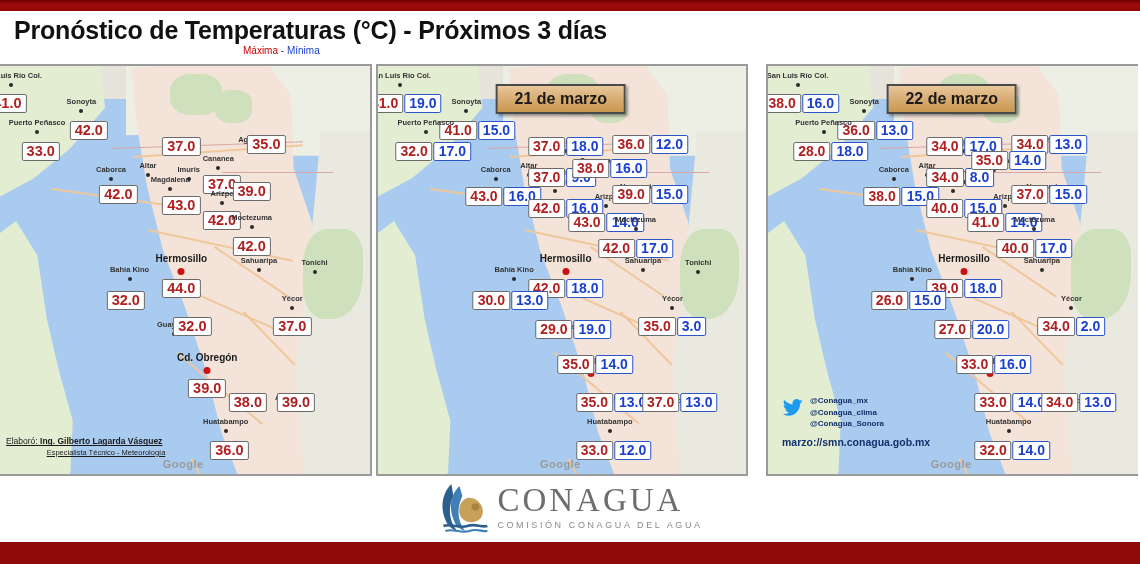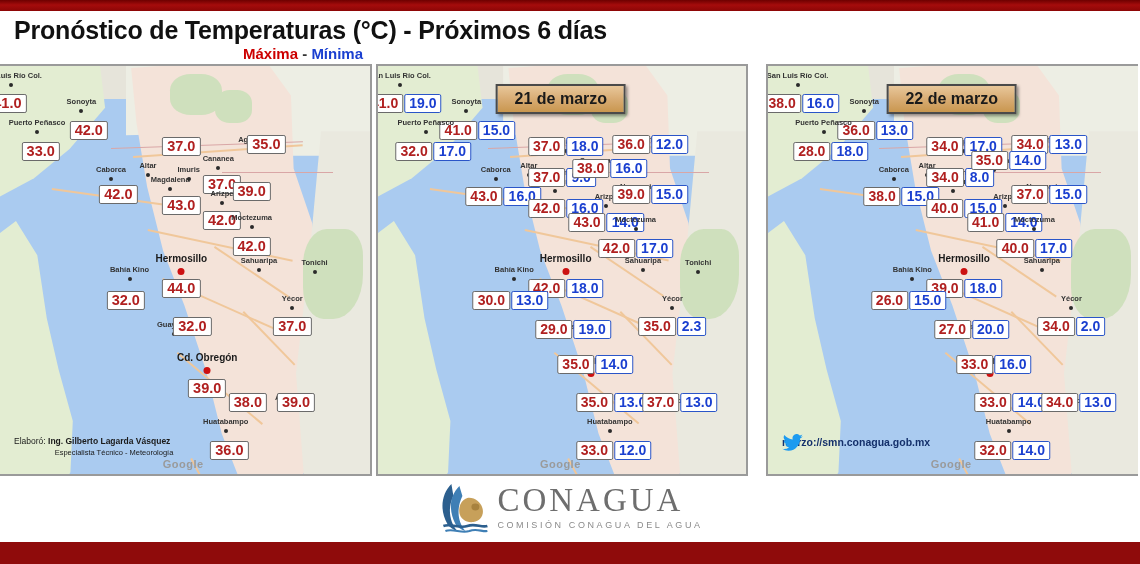--- a/index.html
+++ b/index.html
@@ -23,21 +23,21 @@
 
   
   .header { position: absolute; left: 0; top: 11px; width: 1140px; height: 54px; }
   .title-main {
     position: absolute; left: 14px; top: 5px;
     font-size: 25px; font-weight: bold; color: #111; letter-spacing: -0.2px;
     white-space: nowrap;
   }
   .title-sub {
     position: absolute; left: 243px; top: 34px;
-    font-size: 15px; font-weight: bold; white-space: nowrap;
+    font-size: 10px; font-weight: normal; white-space: nowrap;
   }
   .t-max { color: #cc0000; }
   .t-dash { color: #333; }
   .t-min { color: #1a3fd0; }
 
   .org-block {
     position: absolute; right: 14px; top: 10px; text-align: center; width: 270px;
     font-family: "Liberation Serif", serif;
   }
   .org-title { font-size: 15px; font-weight: bold; color: #111; }
@@ -143,22 +143,22 @@
     background: #ffffff; border: 1.3px solid #555;
     padding: 0px 4px; font-size: 14px; font-weight: bold; line-height: 17px;
     border-radius: 2px;
   }
   .chip.max { color: #b02020; border-color: #6a6a6a; }
   .chip.min { color: #1a3fd0; border-color: #2a55c8; }
   .panel.p1 .chip { font-size: 14.5px; }
 
   
   .credit {
-    position: absolute; left: 14px; bottom: 16px; width: 200px;
-    font-size: 8.5px; color: #1a1a1a; line-height: 1.35;
+    position: absolute; left: 6px; bottom: 16px; width: 200px;
+    font-size: 8.5px; color: #1a1a1a; line-height: 1.35; text-decoration: underline;
   }
   .credit .l1 { font-weight: bold; }
   .credit .l1 .lead { font-weight: normal; }
   .credit .l2 { text-align: center; font-size: 7.5px; }
 
   .social {
     position: absolute; left: 14px; bottom: 26px; width: 180px;
   }
   .social .tw-icon {
     position: absolute; left: 0; top: 4px; width: 22px; height: 18px;
@@ -188,21 +188,21 @@
   }
 </style>
 </head>
 <body>
 
 <div id="page">
 
   <div class="bar-top"></div>
 
   <div class="header">
-    <div class="title-main">Pronóstico de Temperaturas (°C)  - Próximos 6 días</div>
+    <div class="title-main">Pronóstico de Temperaturas (°C)  - Próximos 3 días</div>
     <div class="title-sub">
       <span class="t-max">Máxima</span>
       <span class="t-dash">-</span>
       <span class="t-min">Mínima</span>
     </div>
   </div>
 
   <div class="panels" id="panels">
       <div class="panel p1">
         <div class="map">
@@ -530,21 +530,21 @@
           <div class="temps" style="left: 36%; top: 55.2326%;">
             <span class="chip max">30.0</span>
             <span class="chip min">13.0</span>
           </div>
           <div class="city" style="left: 80%; top: 58.7209%;">
             <div class="cname">Yécor</div>
             <div class="dot"></div>
           </div>
           <div class="temps" style="left: 80%; top: 61.6279%;">
             <span class="chip max">35.0</span>
-            <span class="chip min">2.3</span>
+            <span class="chip min">3.0</span>
           </div>
           <div class="city" style="left: 49%; top: 65.6977%;">
             <div class="cname">Guaymas</div>
             <div class="dot"></div>
           </div>
           <div class="temps" style="left: 53%; top: 62.2093%;">
             <span class="chip max">29.0</span>
             <span class="chip min">19.0</span>
           </div>
           <div class="city big" style="left: 58%; top: 74.4186%;">
@@ -772,20 +772,25 @@
             <div class="dot"></div>
           </div>
           <div class="temps" style="left: 66%; top: 91.8605%;">
             <span class="chip max">32.0</span>
             <span class="chip min">14.0</span>
           </div>
           <div class="social">
             <svg class="tw-icon" viewBox="0 0 24 20">
               <path fill="#1d9bf0" d="M23 2.4a9 9 0 0 1-2.6.8A4.6 4.6 0 0 0 22.4.6a9.1 9.1 0 0 1-2.9 1.2A4.5 4.5 0 0 0 11.7 6a12.9 12.9 0 0 1-9.3-4.8 4.6 4.6 0 0 0 1.4 6.1 4.4 4.4 0 0 1-2-.6v.1a4.6 4.6 0 0 0 3.6 4.5 4.5 4.5 0 0 1-2 .1 4.6 4.6 0 0 0 4.3 3.2A9 9 0 0 1 0 16.5a12.8 12.8 0 0 0 7 2.1c8.3 0 12.9-7 12.9-13v-.6A9 9 0 0 0 23 2.4z"></path>
             </svg>
+            <div class="handles">
+              <div>@Conagua_mx</div>
+              <div>@Conagua_clima</div>
+              <div>@Conagua_Sonora</div>
+            </div>
             <div class="url">marzo://smn.conagua.gob.mx</div>
           </div>
         </div>
       </div>
     </div>
 
   <div class="footer">
     <div class="logo-wrap">
       <svg class="logo-mark" viewBox="0 0 52 54">
         <path d="M14 4 C4 14 2 30 10 44 C12 47 16 50 20 51 C12 42 10 28 16 16 Z" fill="#2c5f8e"></path>

